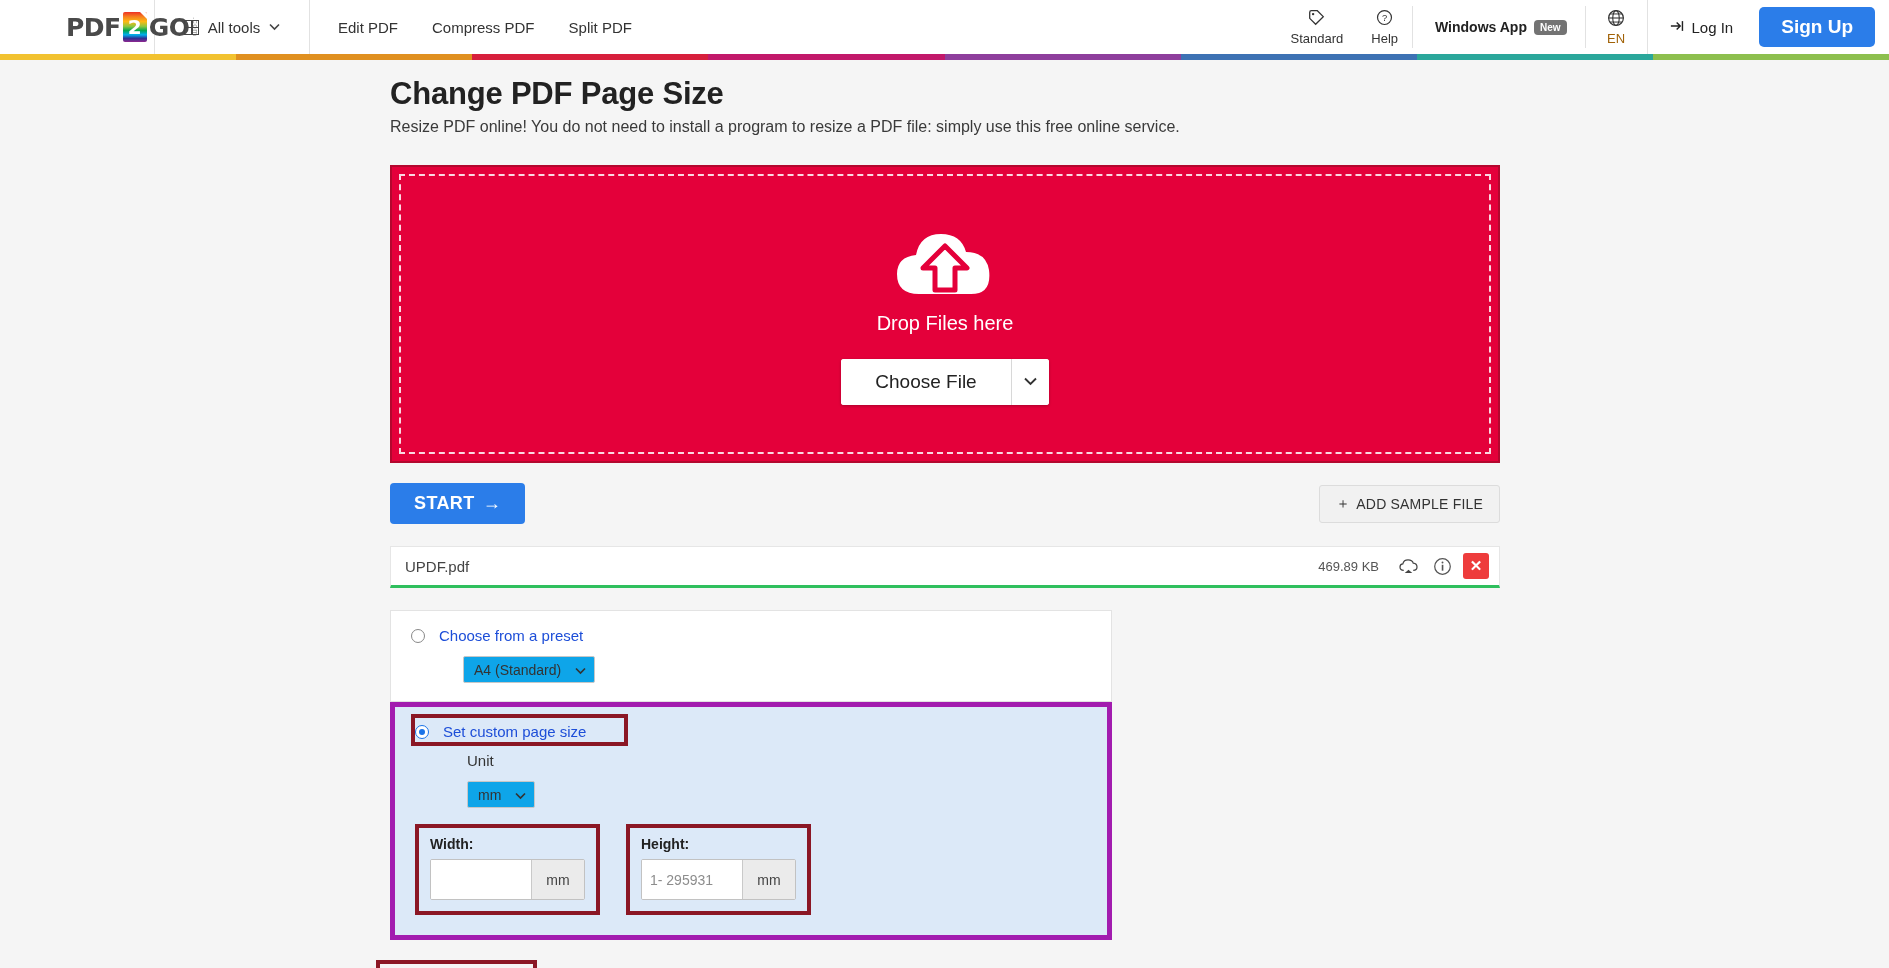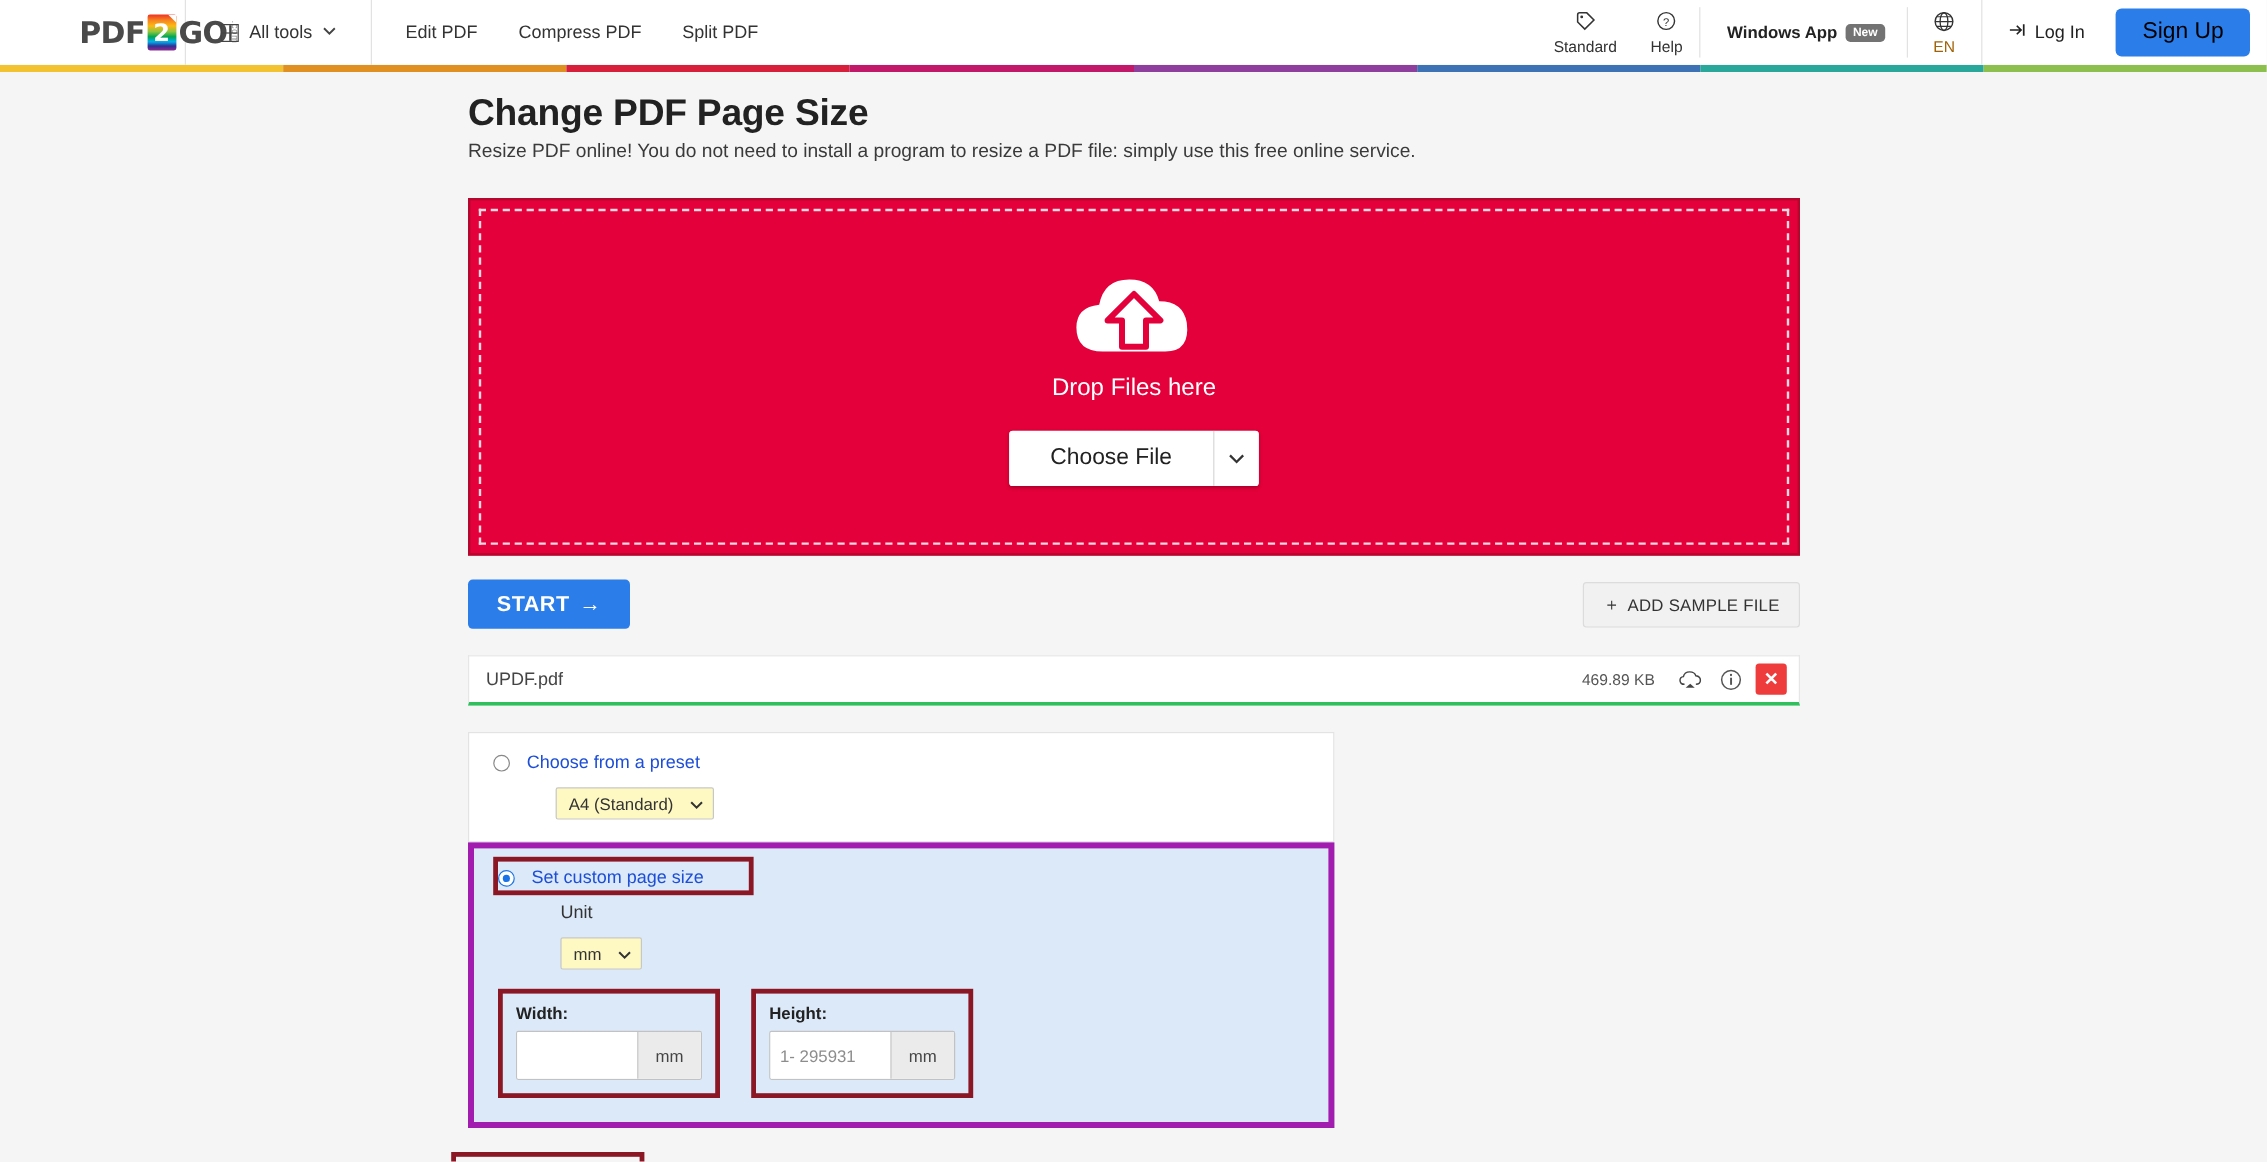--- a/index.html
+++ b/index.html
@@ -134,23 +134,23 @@
     cursor: pointer;
   }
   .login-cell {
     display: flex; align-items: center; gap: 6px;
     padding: 0 22px;
     font-size: 15px; color: #222;
     cursor: pointer;
   }
   .signup-btn {
     background: #2b7de9;
-    color: #000000;
+    color: #ffffff;
     font-size: 19px;
-    font-weight: normal;
+    font-weight: bold;
     border: none;
     border-radius: 5px;
     padding: 0 22px;
     margin: 7px 14px 7px 4px;
     cursor: pointer;
     font-family: "Liberation Sans", sans-serif;
   }
 
   
   .rainbow { display: flex; height: 6px; width: 100%; }
@@ -319,21 +319,21 @@
     position: absolute;
     inset: 3px;
     border-radius: 50%;
     background: #1a73e8;
   }
   .opt-label { font-size: 15px; color: #1d4ed8; }
 
   .sel {
     margin-top: 12px;
     margin-left: 52px;
-    background: #fef9c3;
+    background: #0ea5e9;
     border: 1px solid #c7c7c7;
     border-radius: 2px;
     height: 27px;
     display: inline-flex; align-items: center;
     padding: 0 8px 0 10px;
     font-size: 14px;
     color: #333;
     cursor: pointer;
     gap: 14px;
   }

